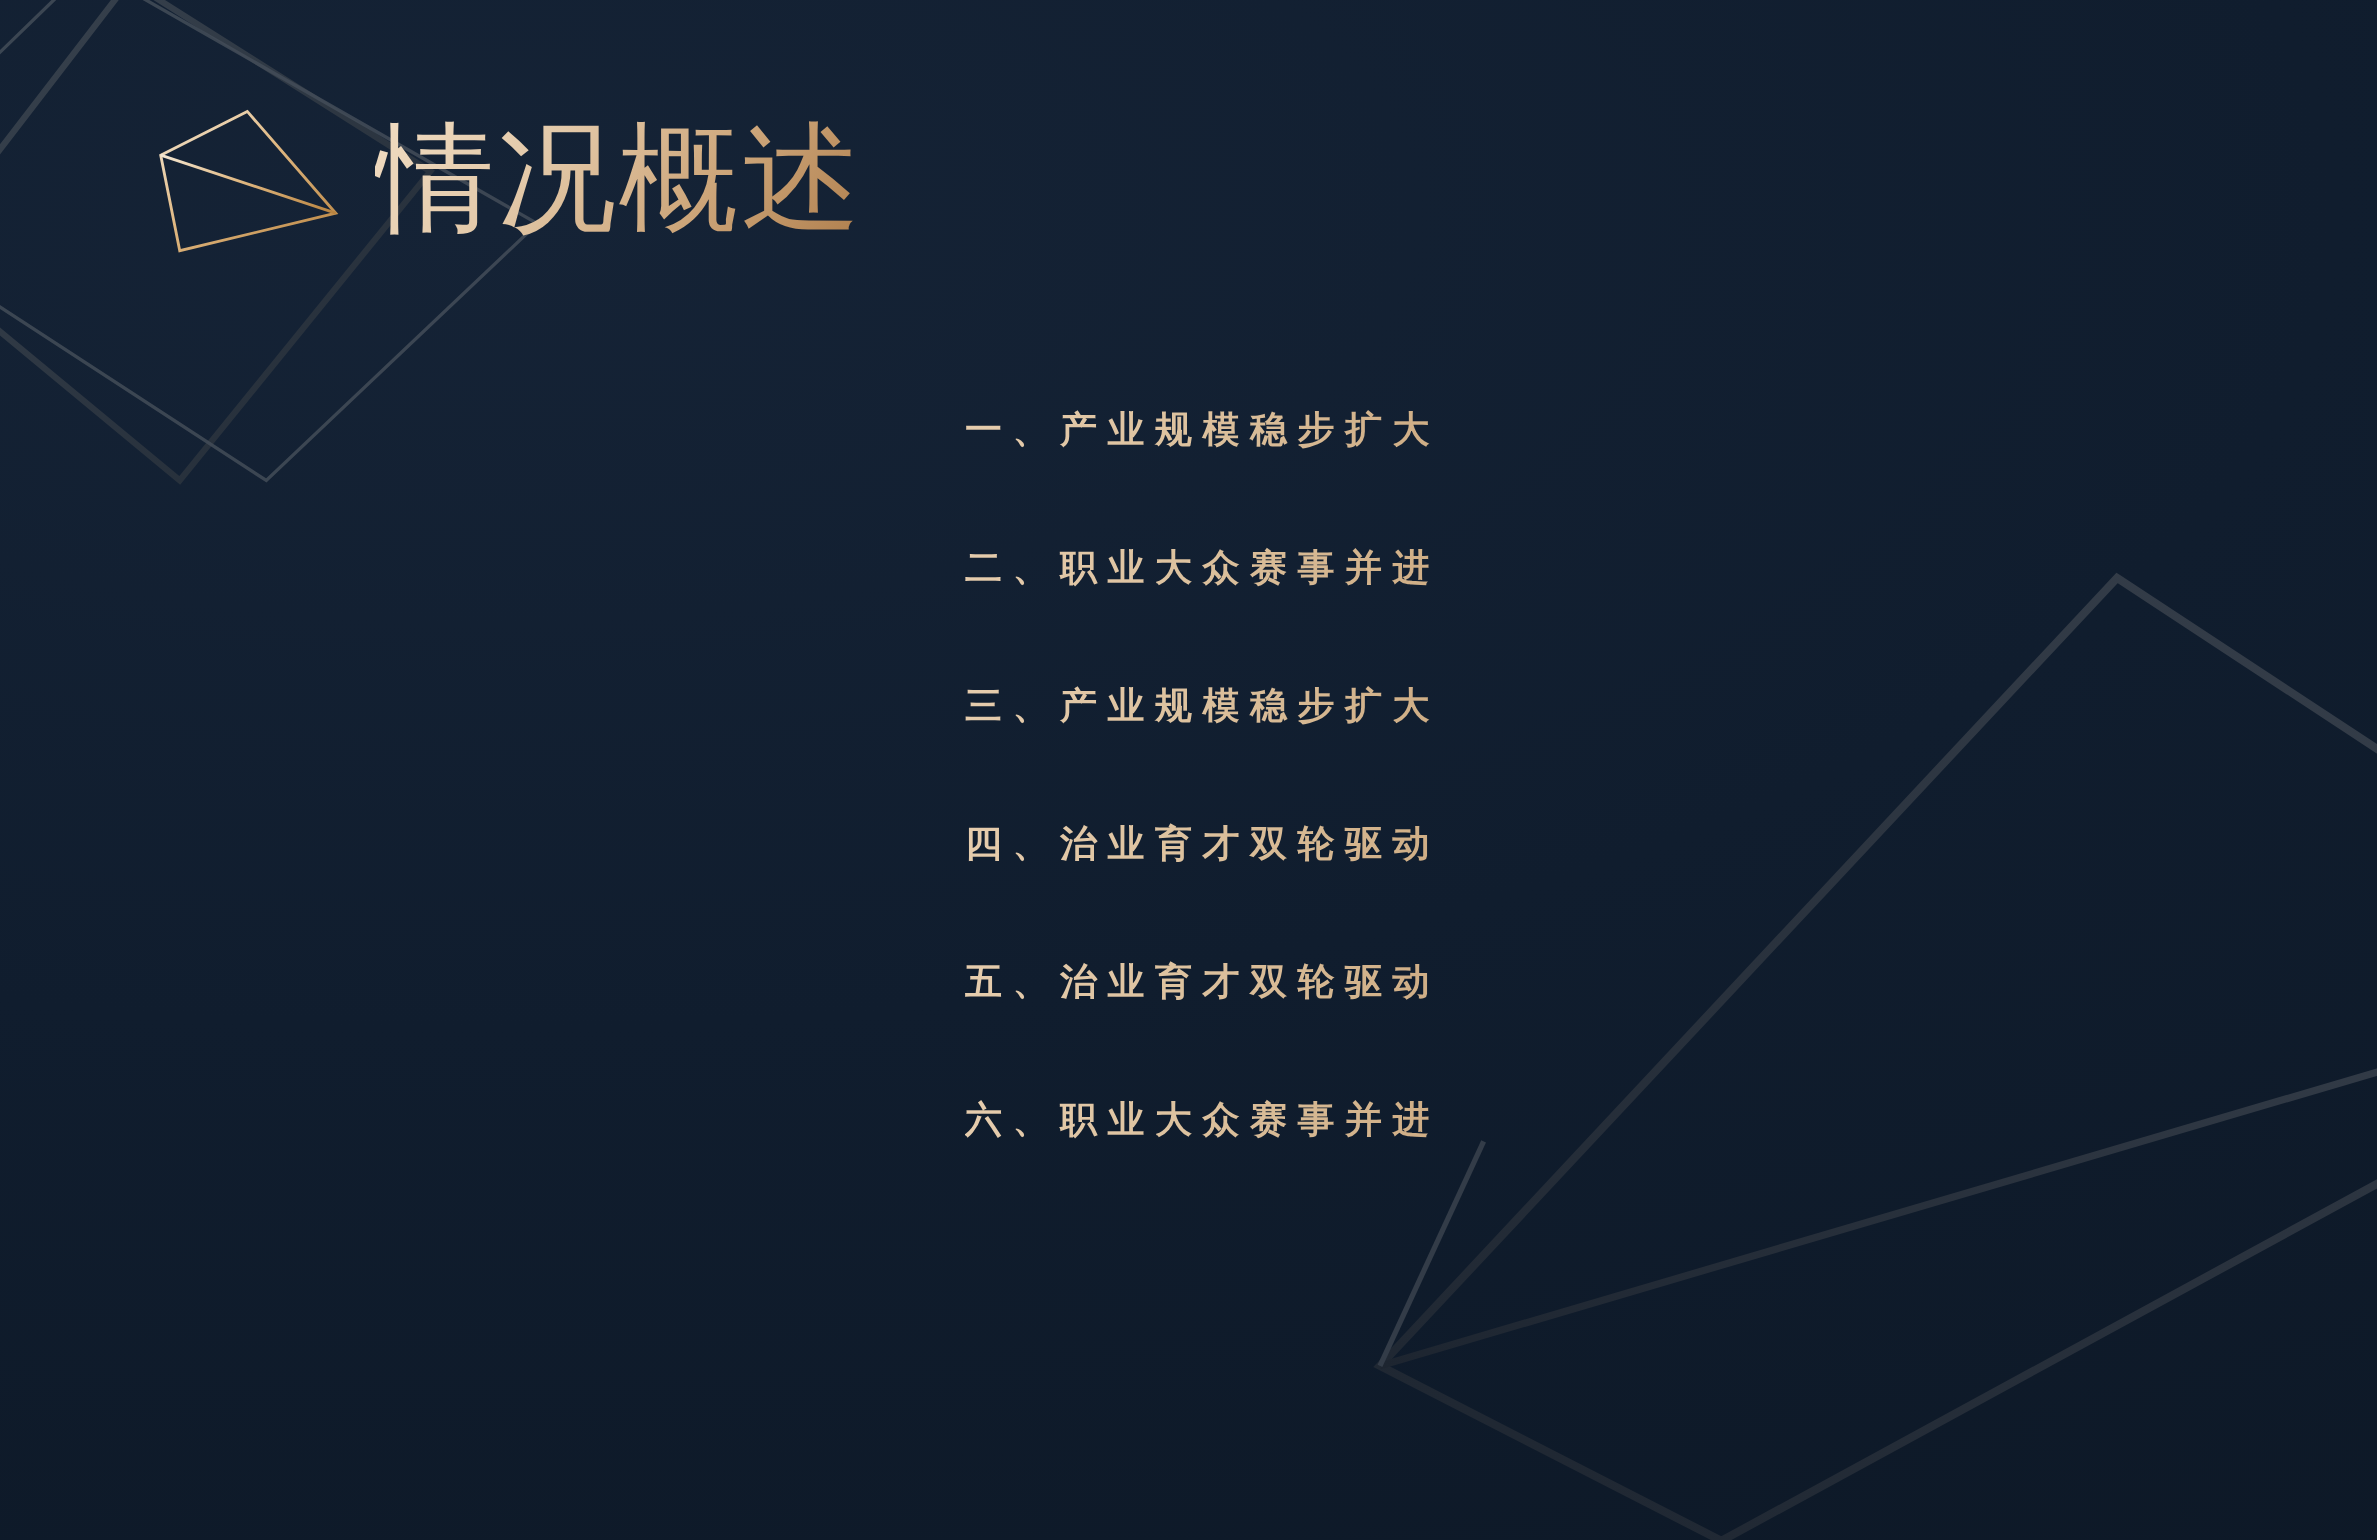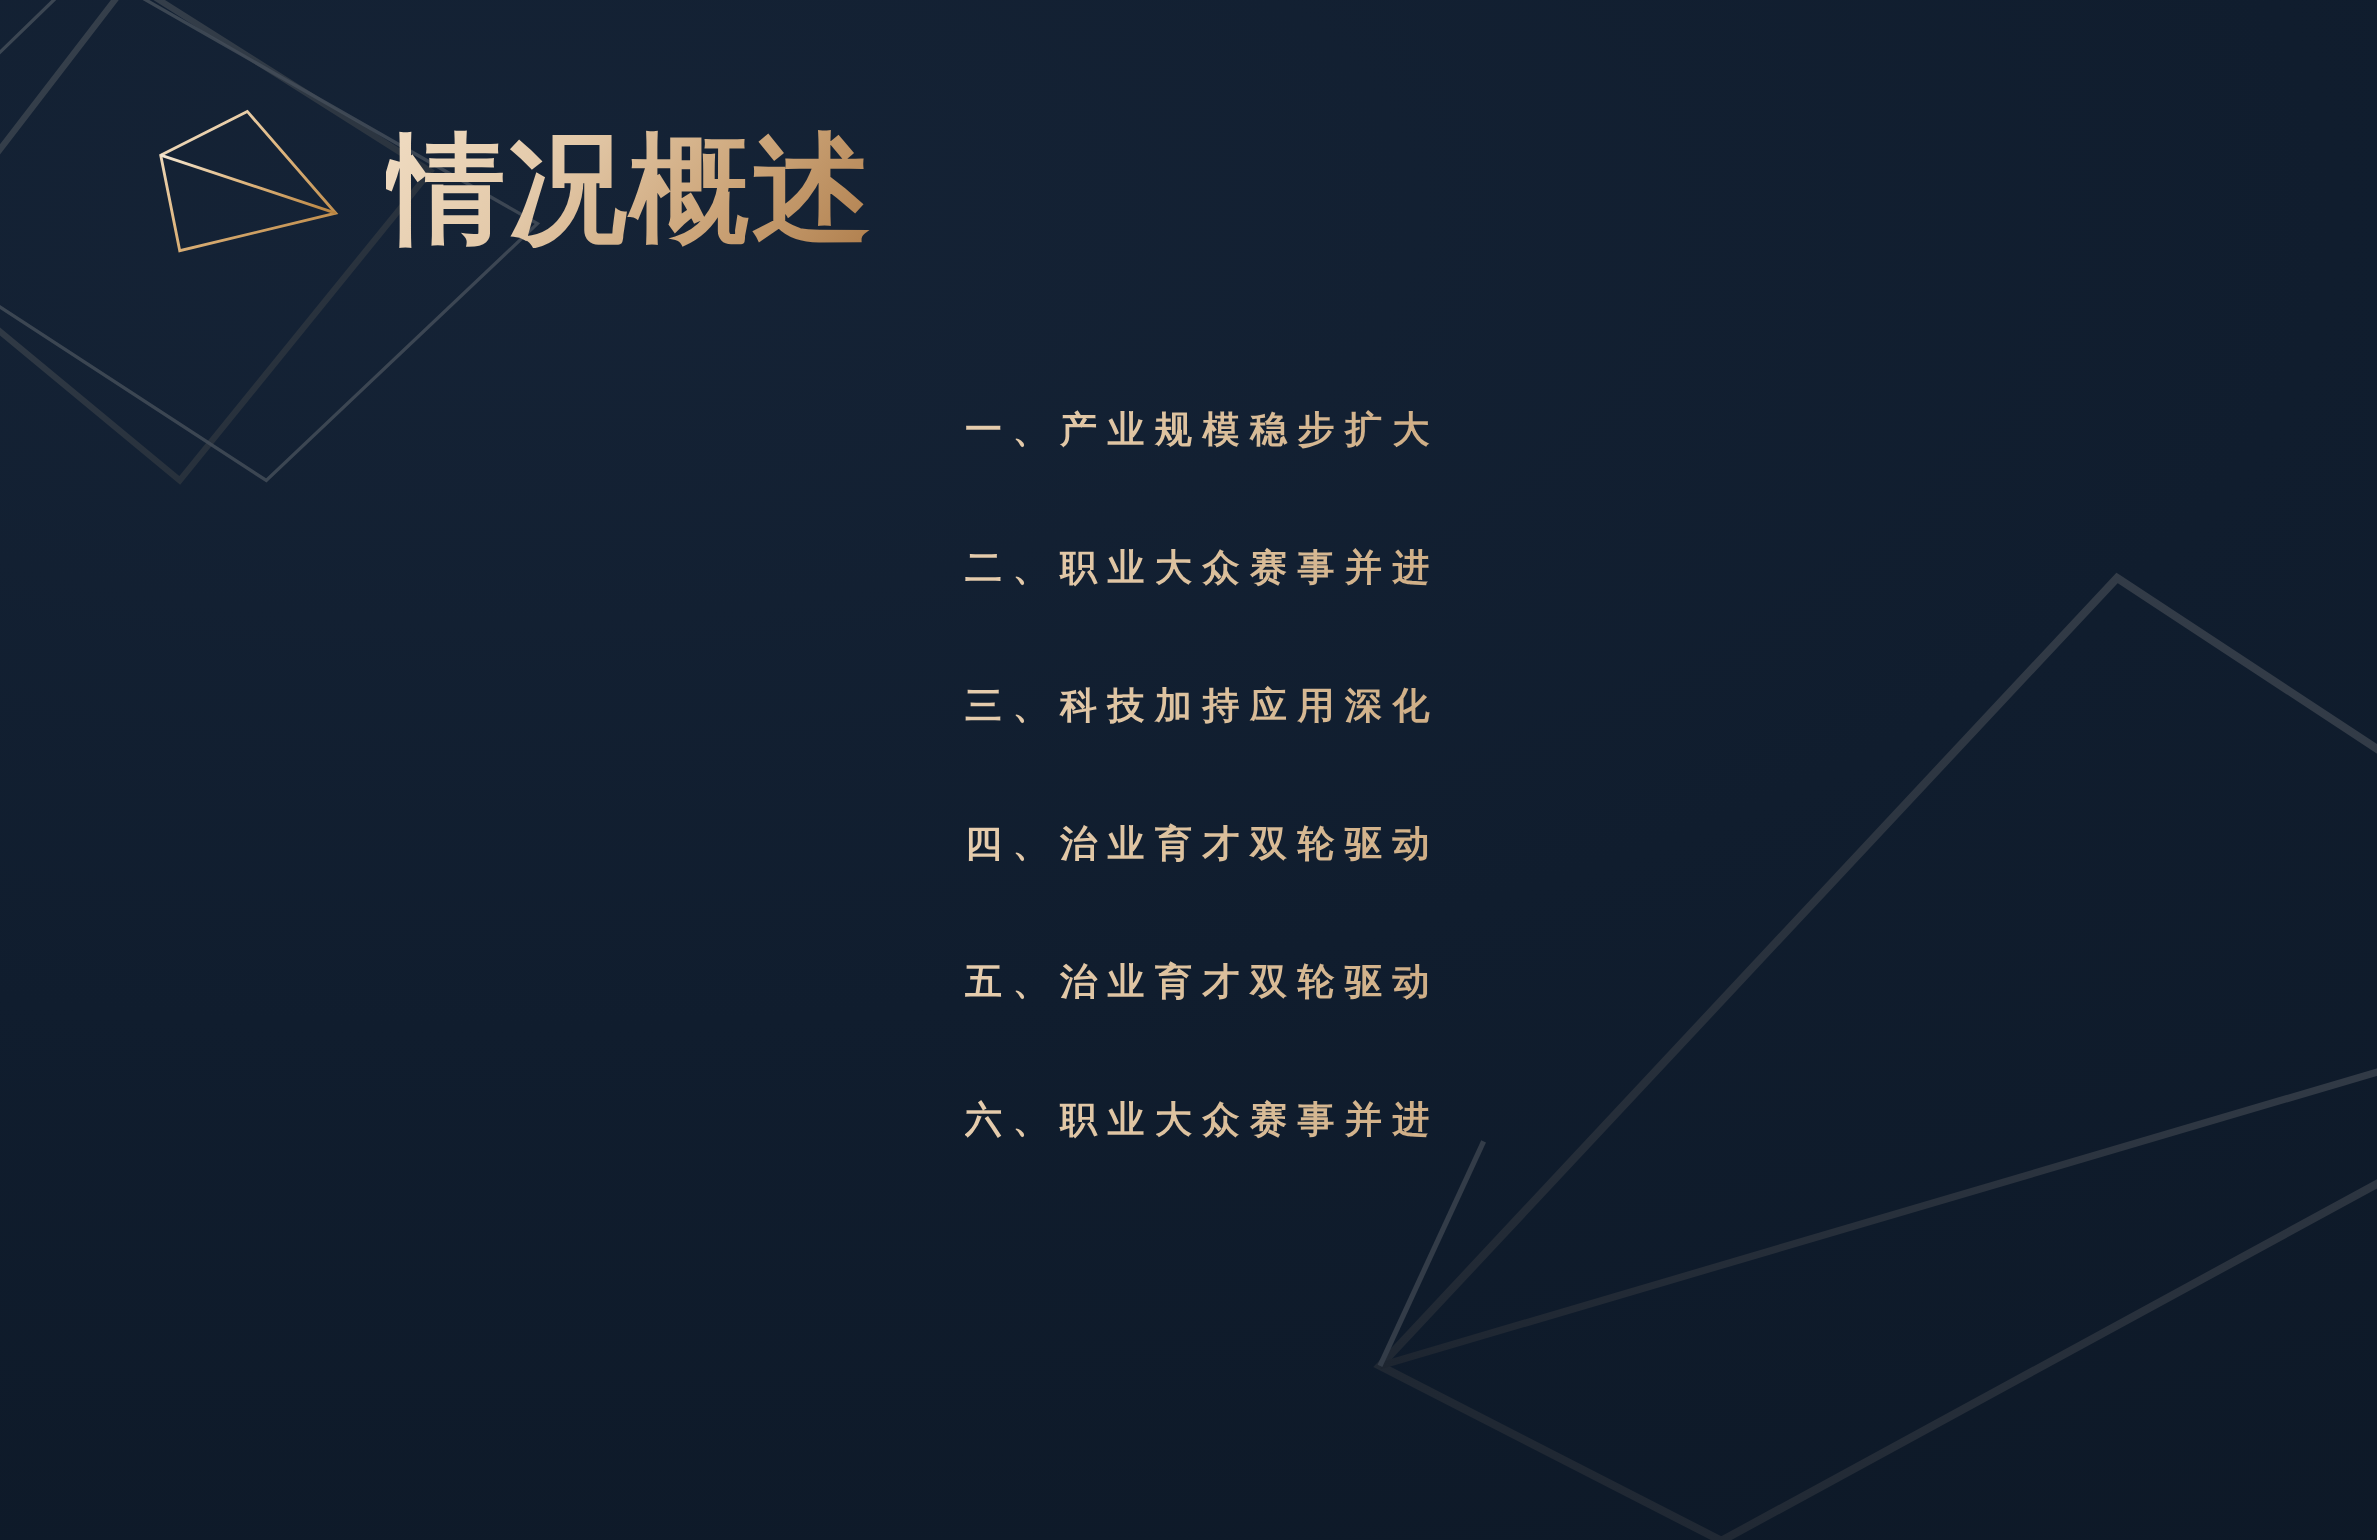--- a/index.html
+++ b/index.html
@@ -13,24 +13,24 @@
     background:radial-gradient(ellipse 140% 110% at 18% 14%, #152336 0%, #101d2e 48%, #0d1826 100%);
     overflow:hidden;
   }
   .deco-layer{position:absolute;inset:0;width:2739px;height:1541px;pointer-events:none;}
 
   
   .title-block{
     position:absolute;left:371px;top:114px;
   }
   .page-title{
-    margin:15px;
+    margin:4px;
     font-size:119px;
     line-height:1.0;
-    font-weight:bold;
+    font-weight:normal;
     letter-spacing:2.9px;
     white-space:nowrap;
     background-image:linear-gradient(128deg,#f0dcc2 0%,#e3c9a9 34%,#cfa97e 64%,#b07f4d 100%);
     -webkit-background-clip:text;
     background-clip:text;
     color:transparent;
     text-align:center;
     -webkit-text-fill-color:transparent;
   }
 
@@ -106,20 +106,20 @@
 
   </svg>
 
   <div class="title-block">
     <h1 class="page-title">情况概述</h1>
   </div>
 
   <ul class="agenda">
     <li class="agenda-item">一、产业规模稳步扩大</li>
     <li class="agenda-item">二、职业大众赛事并进</li>
-    <li class="agenda-item">三、科技加持应用深化</li>
+    <li class="agenda-item">三、产业规模稳步扩大</li>
     <li class="agenda-item">四、治业育才双轮驱动</li>
     <li class="agenda-item">五、治业育才双轮驱动</li>
     <li class="agenda-item">六、职业大众赛事并进</li>
   </ul>
 
 </div>
 
 
 </body></html>

